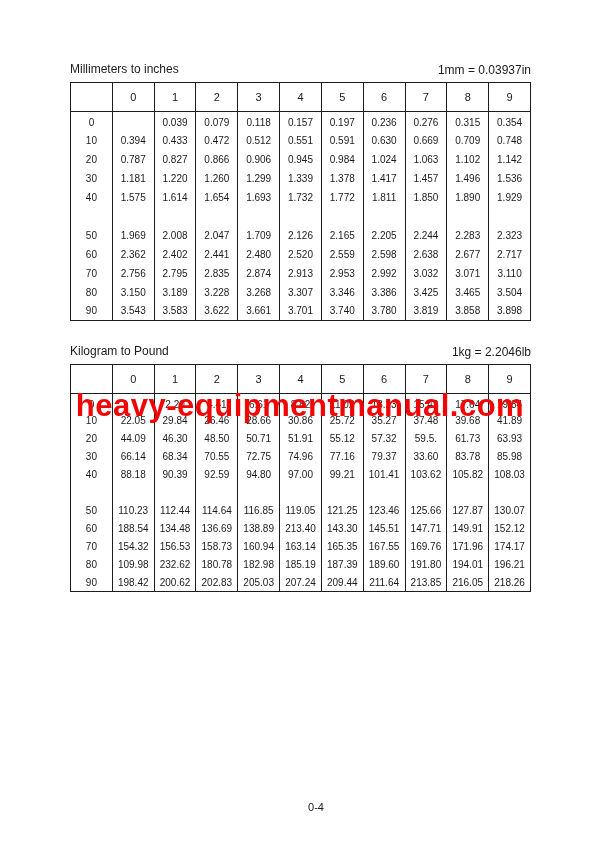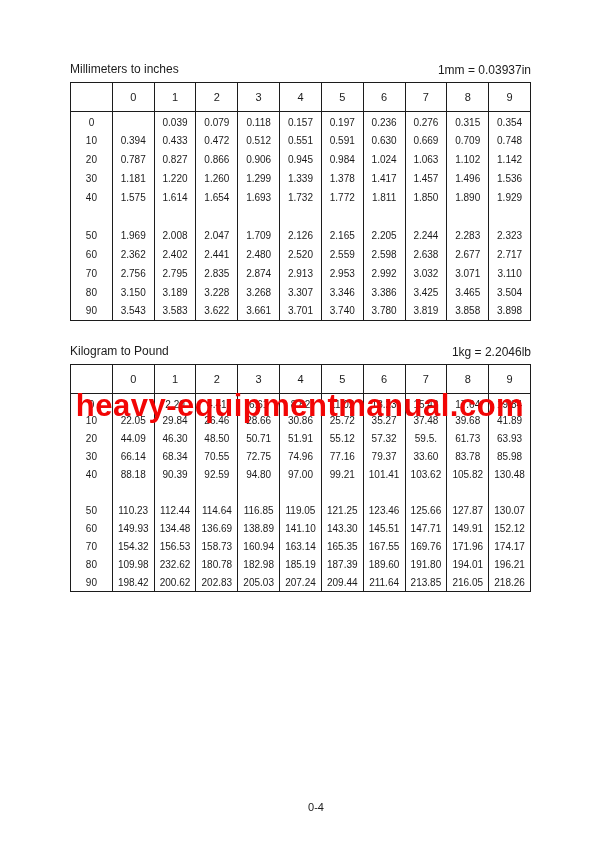--- a/index.html
+++ b/index.html
@@ -316,21 +316,21 @@
             <th>40</th>
             <td>88.18</td>
             <td>90.39</td>
             <td>92.59</td>
             <td>94.80</td>
             <td>97.00</td>
             <td>99.21</td>
             <td>101.41</td>
             <td>103.62</td>
             <td>105.82</td>
-            <td>130.48</td>
+            <td>108.03</td>
           </tr>
           <tr>
             <th></th>
             <td></td>
             <td></td>
             <td></td>
             <td></td>
             <td></td>
             <td></td>
             <td></td>
@@ -346,25 +346,25 @@
             <td>116.85</td>
             <td>119.05</td>
             <td>121.25</td>
             <td>123.46</td>
             <td>125.66</td>
             <td>127.87</td>
             <td>130.07</td>
           </tr>
           <tr>
             <th>60</th>
-            <td>149.93</td>
+            <td>188.54</td>
             <td>134.48</td>
             <td>136.69</td>
             <td>138.89</td>
-            <td>141.10</td>
+            <td>213.40</td>
             <td>143.30</td>
             <td>145.51</td>
             <td>147.71</td>
             <td>149.91</td>
             <td>152.12</td>
           </tr>
           <tr>
             <th>70</th>
             <td>154.32</td>
             <td>156.53</td>

